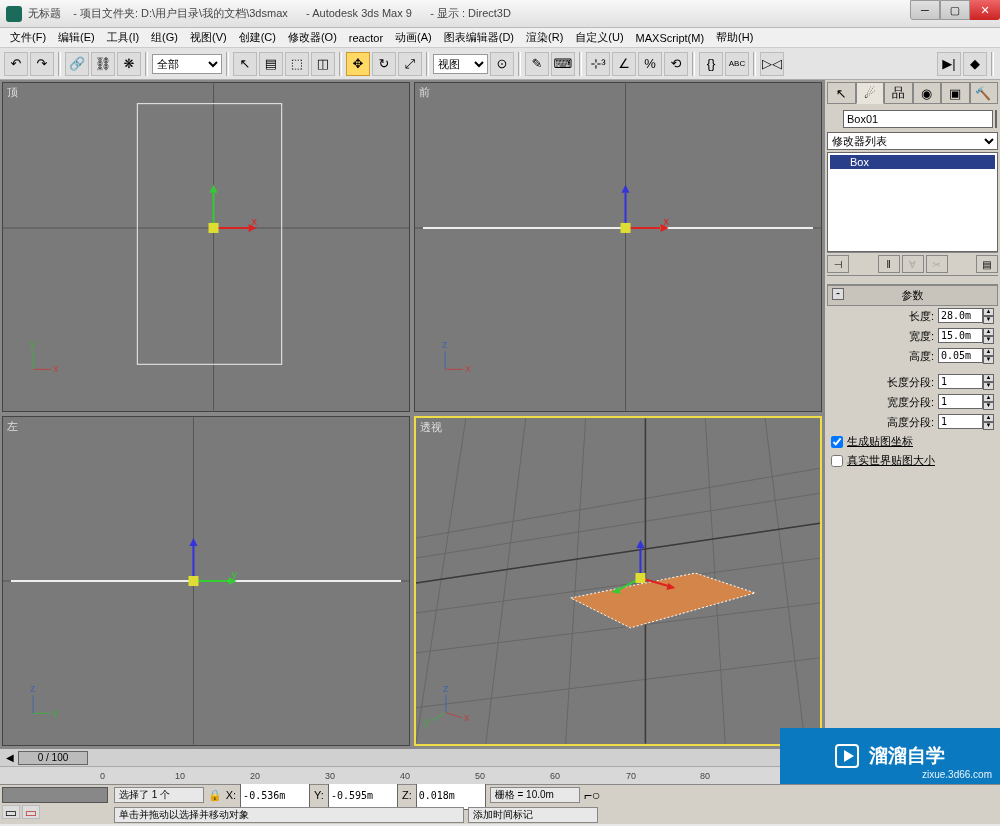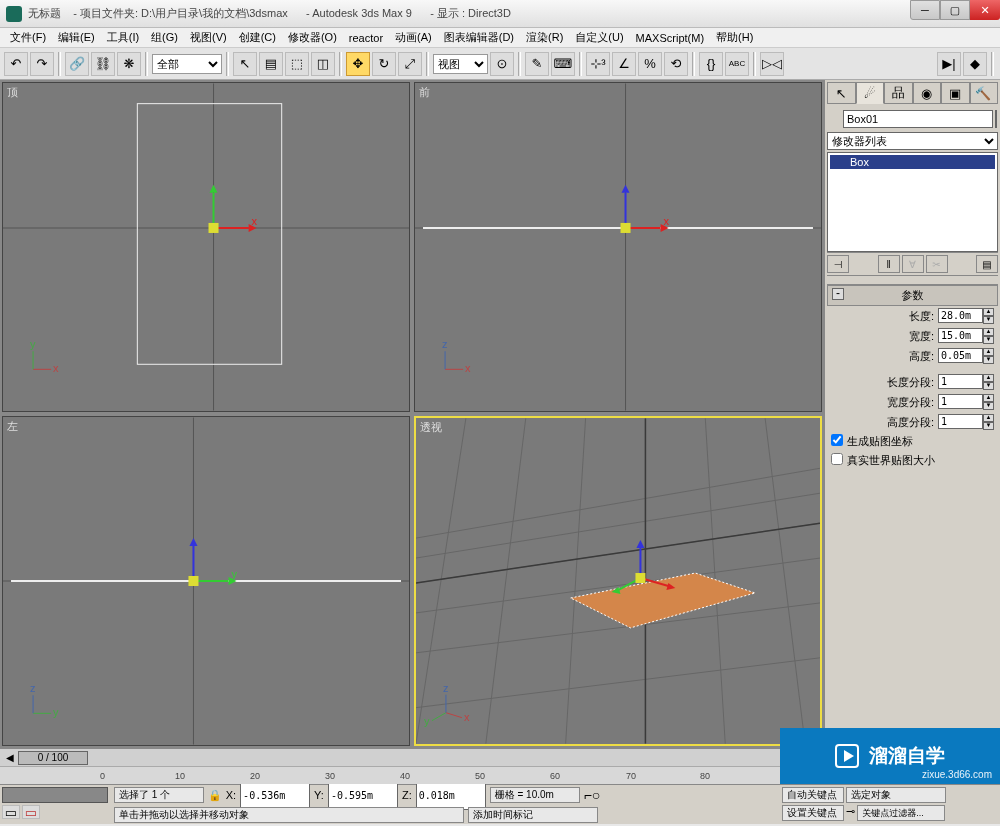--- a/index.html
+++ b/index.html
@@ -50,21 +50,21 @@
 .mod-tool-btn { width: 22px; height: 18px; border: 1px solid #888; background: #d4d0c8; display:flex; align-items:center; justify-content:center; font-size:10px; }
 .rollout { border-top: 1px solid #888; }
 .rollout-header { background: #c8c4bc; padding: 2px; text-align: center; border: 1px solid #888; position: relative; }
 .rollout-header::before { content: "-"; position: absolute; left: 4px; border: 1px solid #666; width: 10px; height: 10px; line-height: 8px; background: #ddd; font-size: 12px; }
 .param-row { display: flex; align-items: center; justify-content: flex-end; padding: 2px 4px; gap: 4px; }
 .param-label { font-size: 11px; }
 .spinner { display: flex; }
 .spinner input { width: 45px; height: 15px; border: 1px solid #666; background: #fff; font-size: 10px; padding: 0 2px; font-family: monospace; }
 .spinner-btns { display: flex; flex-direction: column; }
 .spinner-btns div { width: 11px; height: 8px; border: 1px solid #666; background: #ddd; font-size: 6px; line-height: 5px; text-align: center; }
-.check-row { padding: 2px 4px; display: flex; gap: 4px; }
+.check-row { padding: 2px 4px; display: flex; align-items: center; gap: 4px; text-decoration: underline; }
 .check-row input[type=checkbox] { width: 12px; height: 12px; }
 
 
 .timeline { height: 18px; background: #d0d0d0; border-top: 1px solid #888; display: flex; align-items: center; padding: 0 4px; position: relative; }
 .time-slider { width: 70px; height: 14px; background: #bbb; border: 1px solid #666; text-align: center; font-size: 10px; position: absolute; left: 18px; }
 .timeline-ruler { height: 18px; background: #d8d8d8; border-top: 1px solid #aaa; display: flex; align-items: flex-start; padding-left: 100px; font-size: 9px; position: relative; }
 .ruler-label { position: absolute; top: 4px; font-size: 9px; color: #444; }
 
 .status { height: 40px; background: #d4d0c8; display: flex; border-top: 1px solid #888; }
 .status-left { width: 110px; padding: 2px; display:flex; flex-direction:column; gap:2px; }
@@ -416,30 +416,19 @@
       <span>Z:</span>
       <input class="coord-input" value="0.018m" style="">
       <span class="status-field" style="width:90px">栅格 = 10.0m</span>
       <span style="font-size:14px">⌐○</span>
     </div>
     <div class="status-row">
       <span class="status-field" style="width:350px">单击并拖动以选择并移动对象</span>
       <span class="status-field" style="width:130px">添加时间标记</span>
     </div>
   </div>
-  <div class="status-right">
-    <div style="display:flex;gap:2px">
-      <span class="status-field" style="width:62px">自动关键点</span>
-      <span class="status-field" style="width:100px">选定对象</span>
-    </div>
-    <div style="display:flex;gap:2px">
-      <span class="status-field" style="width:62px">设置关键点</span>
-      <span>⊸</span>
-      <span class="status-field" style="width:88px;font-size:9px">关键点过滤器...</span>
-    </div>
-  </div>
 </div>
 
 <div class="watermark">
   <div class="play-icon"></div>
   <span class="wm-text">溜溜自学</span>
   <span class="wm-url">zixue.3d66.com</span>
 </div>
 
 </body></html>

